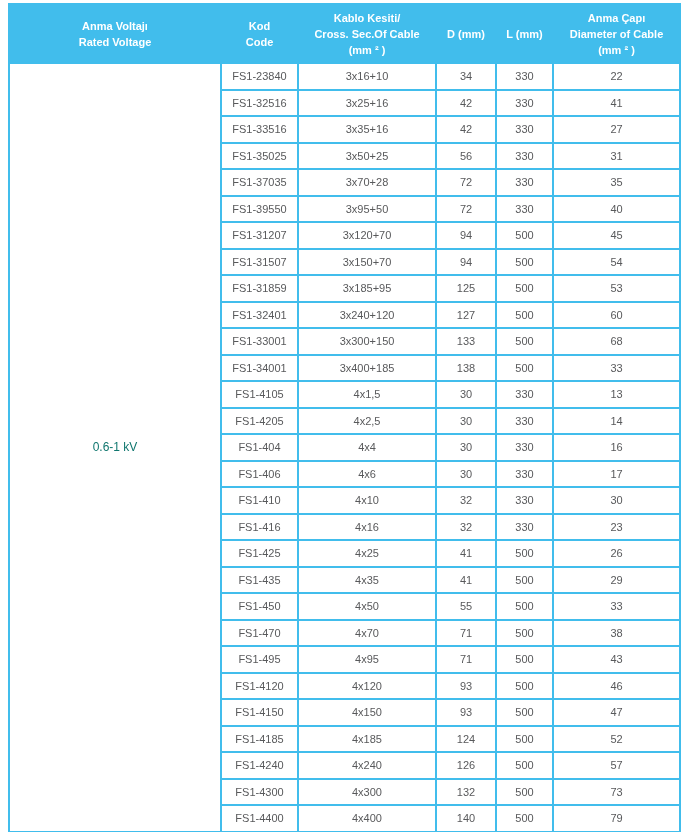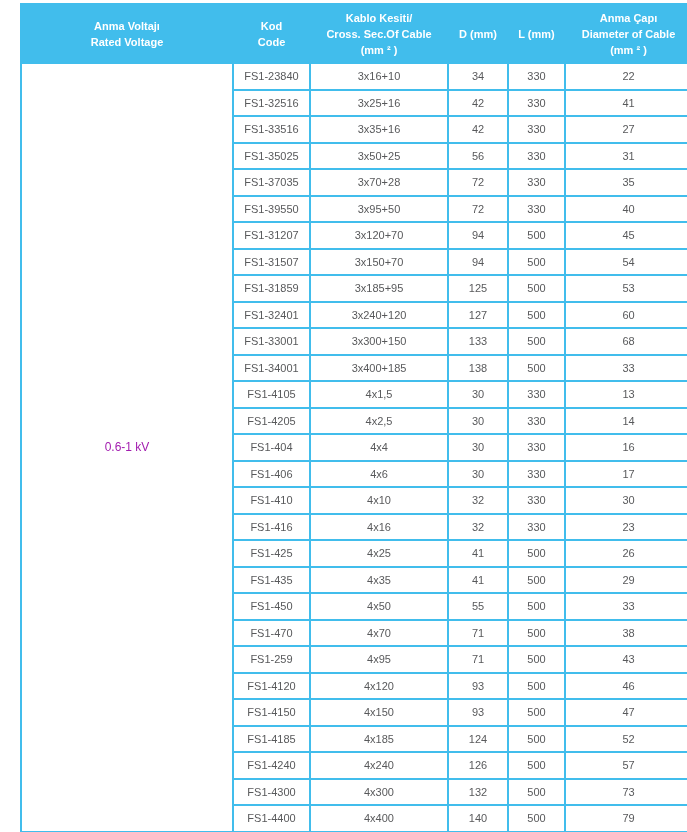--- a/index.html
+++ b/index.html
@@ -2,21 +2,21 @@
 <html><head>
 <meta charset="utf-8">
 <style>
   * { margin: 0; padding: 0; box-sizing: border-box; }
   html, body {
     width: 687px; height: 832px;
     background: #ffffff;
     font-family: "Liberation Sans", sans-serif;
     overflow: hidden;
   }
-  .page { padding: 3px 8px 0 20px; }
+  .page { padding: 3px 8px 0 8px; }
   table.spec-table {
     border-collapse: collapse;
     table-layout: fixed;
     width: 671px;
     height: 829px;
   }
   table.spec-table th, table.spec-table td {
     border: 2px solid #41bdec;
     text-align: center;
     vertical-align: middle;
@@ -33,21 +33,21 @@
   }
   tbody td {
     background: #ffffff;
     color: #58595b;
     font-size: 11px;
     font-weight: 400;
     height: 26.5px;
   }
   td.voltage-cell {
     font-size: 12px;
-    color: #a21caf;
+    color: #0f766e;
   }
   col.c-voltage { width: 212px; }
   col.c-code    { width: 77px; }
   col.c-cross   { width: 138px; }
   col.c-d       { width: 60px; }
   col.c-l       { width: 57px; }
   col.c-diam    { width: 127px; }
 </style>
 </head>
 <body>
@@ -236,21 +236,21 @@
           <td>33</td>
         </tr>
         <tr>
           <td>FS1-470</td>
           <td>4x70</td>
           <td>71</td>
           <td>500</td>
           <td>38</td>
         </tr>
         <tr>
-          <td>FS1-259</td>
+          <td>FS1-495</td>
           <td>4x95</td>
           <td>71</td>
           <td>500</td>
           <td>43</td>
         </tr>
         <tr>
           <td>FS1-4120</td>
           <td>4x120</td>
           <td>93</td>
           <td>500</td>

